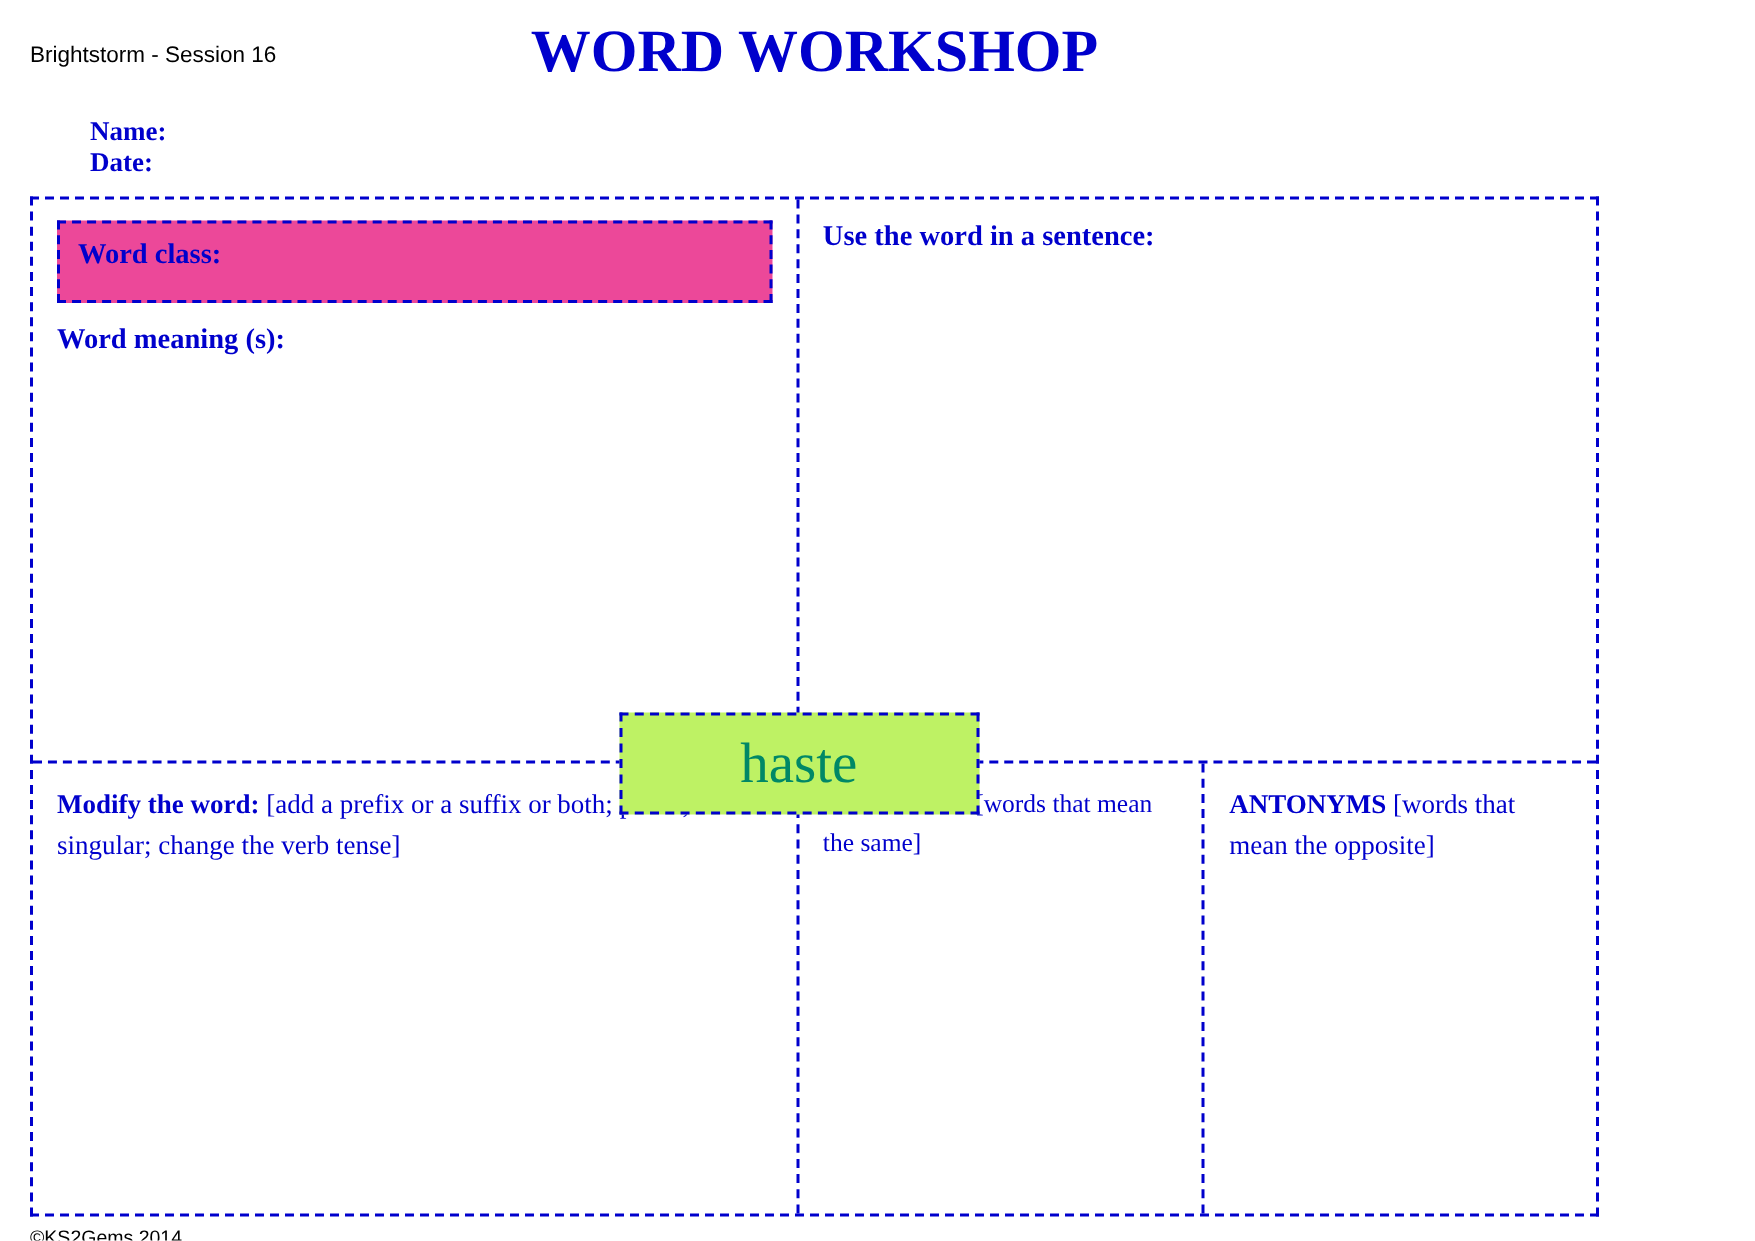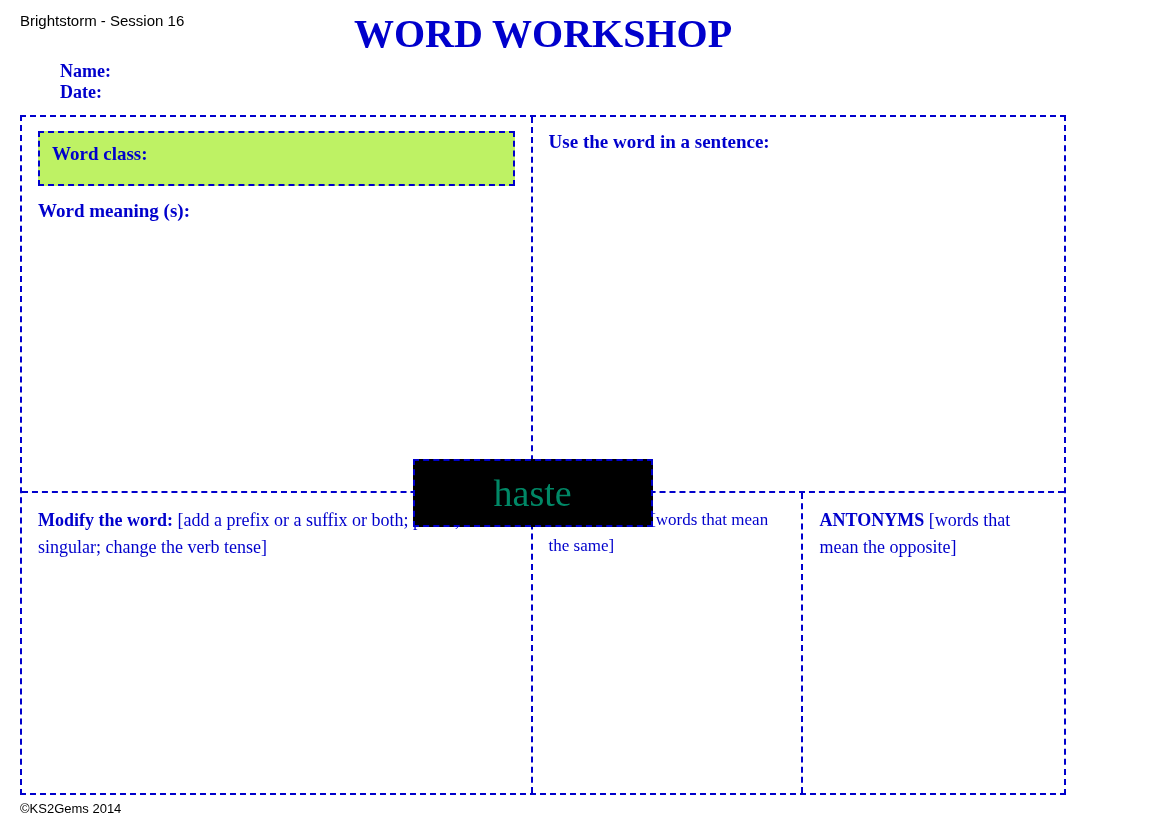--- a/index.html
+++ b/index.html
@@ -13,21 +13,21 @@
       height: 827px;
       background: white;
       font-family: 'Comic Sans MS', 'Chalkboard SE', cursive;
       position: relative;
       overflow: hidden;
     }
 
     .page {
       width: 1086px;
       height: 827px;
-      padding: 12px 20px;
+      padding: 28px 20px;
       position: relative;
     }
 
     .top-bar {
       display: flex;
       justify-content: space-between;
       align-items: flex-start;
       margin-bottom: 8px;
     }
 
@@ -74,21 +74,21 @@
       width: 49%;
       border-right: 2px dashed #0000cc;
       padding: 14px 16px;
       position: relative;
       display: flex;
       flex-direction: column;
     }
 
     .word-class-box {
       border: 2px dashed #0000cc;
-      background: #bef264;
+      background: #ec4899;
       padding: 10px 12px;
       margin-bottom: 14px;
       min-height: 55px;
     }
 
     .word-class-label {
       font-size: 19px;
       font-weight: bold;
       color: #0000cc;
       font-family: 'Comic Sans MS', cursive;
@@ -114,21 +114,21 @@
       color: #0000cc;
       font-family: 'Comic Sans MS', cursive;
     }
 
     .word-center-box {
       position: absolute;
       bottom: -32px;
       left: 50%;
       transform: translateX(-50%);
       border: 2px dashed #0000cc;
-      background: #000000;
+      background: #bef264;
       padding: 10px 30px;
       min-width: 240px;
       text-align: center;
       z-index: 10;
     }
 
     .word-center-text {
       font-size: 38px;
       color: #008866;
       font-family: 'Comic Sans MS', cursive;

